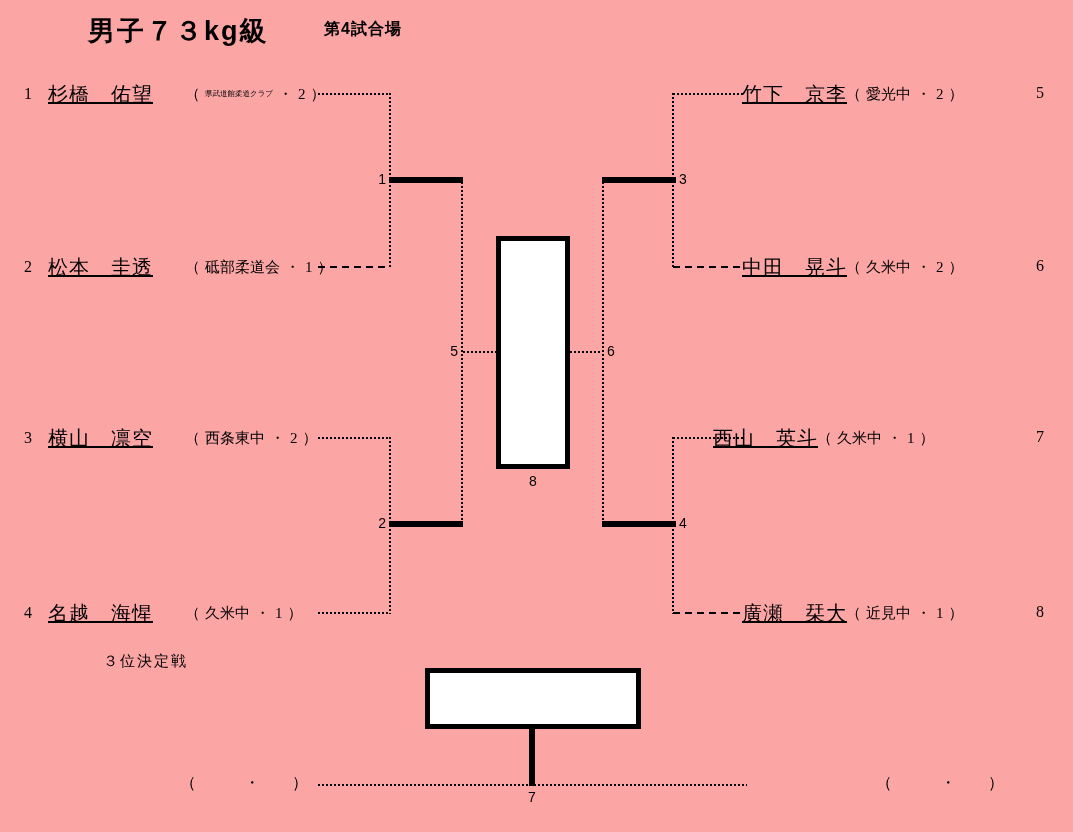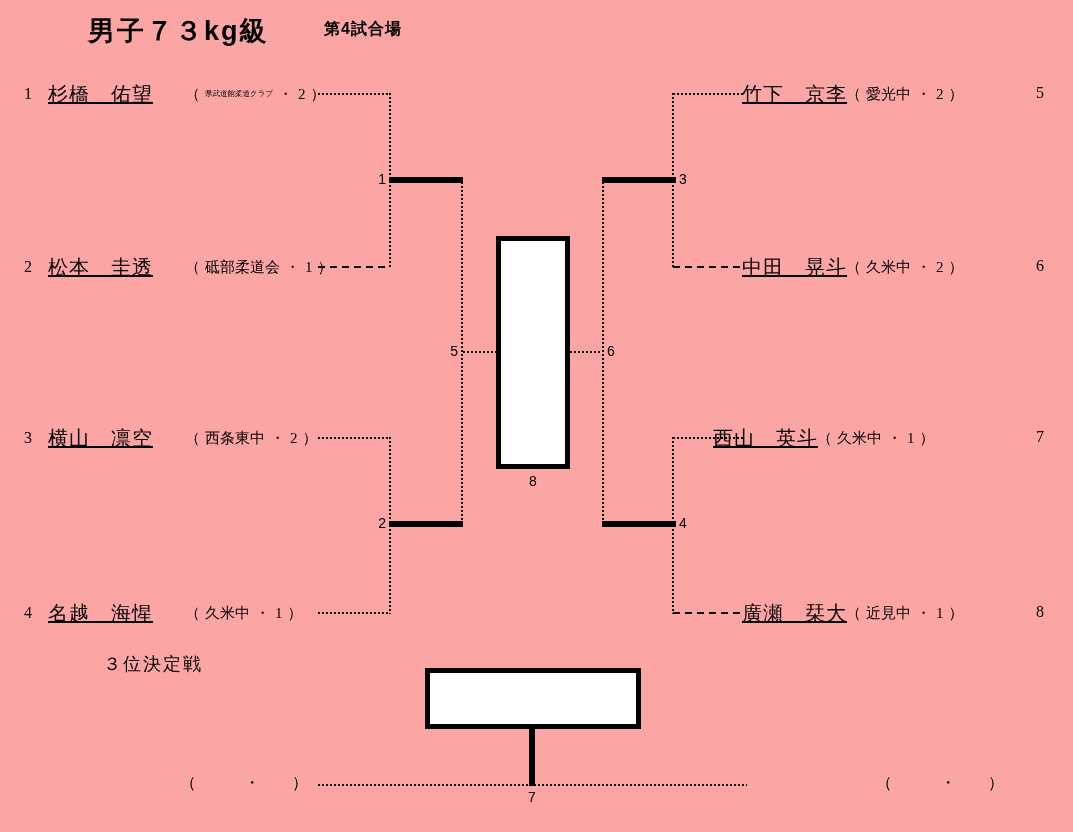--- a/index.html
+++ b/index.html
@@ -17,21 +17,21 @@
   .name{font-size:20px;letter-spacing:1px;display:inline-block;text-decoration:underline;}
   .name-left{width:132px;}
   .name-right{width:99px;}
   .affil{display:inline-flex;align-items:center;font-size:15px;}
   .pn{margin:0 5px;font-size:15px;}
   .club{font-size:15px;}
   .club-tiny{font-size:7.5px;letter-spacing:0;}
   .grade{font-size:15px;}
   .trail-seed{font-size:16px;}
   .mnum{font-family:"Liberation Sans","DejaVu Sans",sans-serif;font-size:14px;line-height:14px;}
-  .third-label{font-size:18px;letter-spacing:2px;}
+  .third-label{font-size:15px;letter-spacing:2px;}
   .slot-text{font-size:16px;white-space:pre;}
   
   .dot-h{height:2px;background:repeating-linear-gradient(90deg,#000 0 2px,transparent 2px 4px);}
   .dash-h{height:2px;background:repeating-linear-gradient(90deg,#000 0 7px,transparent 7px 12px);}
   .dot-v{width:2px;background:repeating-linear-gradient(180deg,#000 0 2px,transparent 2px 4px);}
   .bar{height:6px;background:#000;}
   .thickline-v{width:6px;background:#000;}
   .matchbox{border:5px solid #000;background:#fff;box-sizing:border-box;}
 </style>
 </head>

